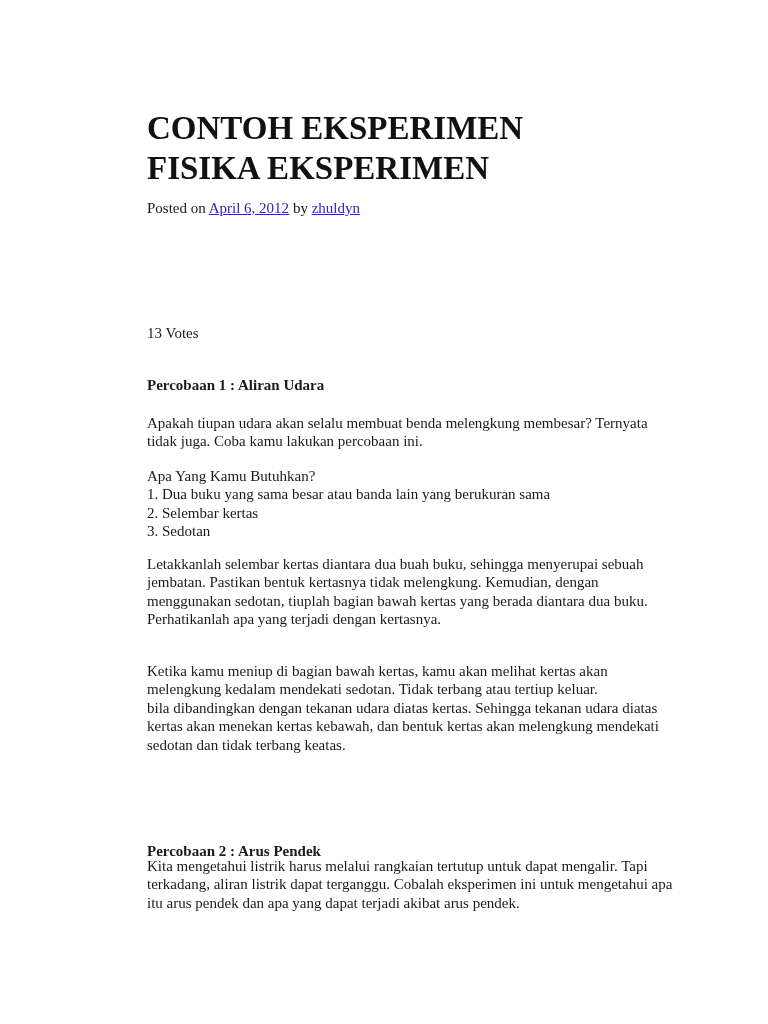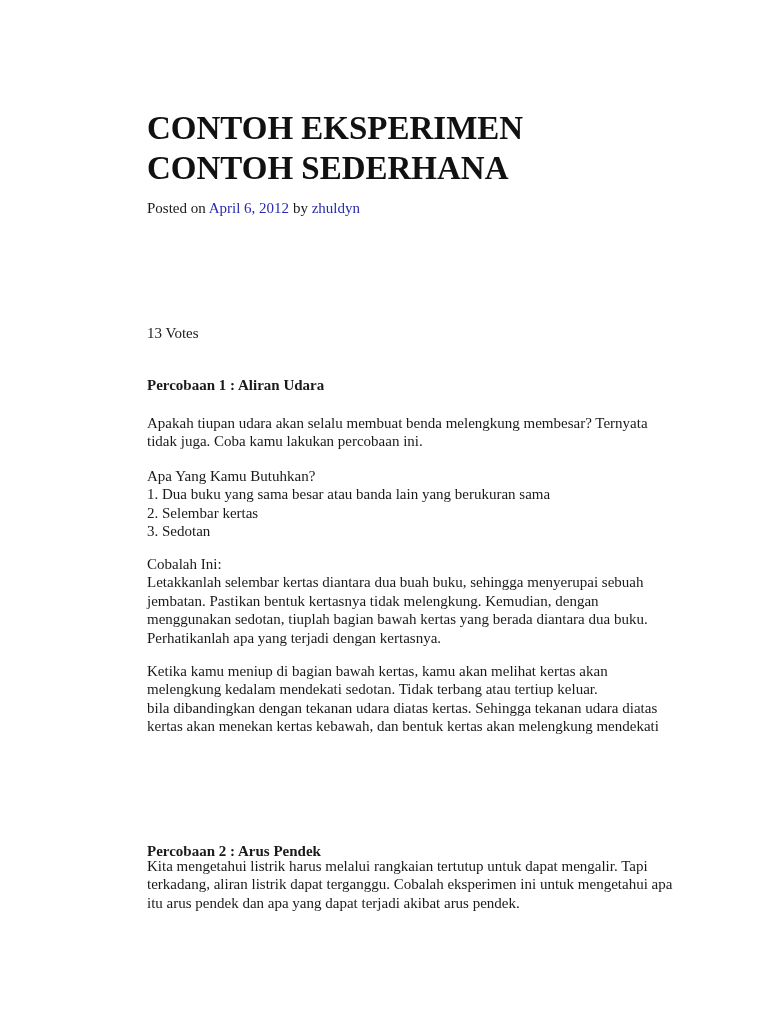--- a/index.html
+++ b/index.html
@@ -6,34 +6,34 @@
   body {
     width: 768px; height: 1024px; background: #ffffff; overflow: hidden;
     font-family: "Liberation Serif", "DejaVu Serif", serif; color: #1a1a1a;
   }
   .page { position: relative; width: 768px; height: 1024px; border-radius: 28px; }
   .title {
     position: absolute; left: 147px; top: 108px; margin: 0;
     font-size: 33px; font-weight: bold; line-height: 40px; color: #111;
   }
   .meta { position: absolute; left: 147px; top: 199px; font-size: 15px; line-height: 18px; }
-  .meta a { color: #2a2ab0; }
+  .meta a { color: #2a2ab0; text-decoration: underline; }
   .votes { position: absolute; left: 147px; top: 324px; font-size: 15px; line-height: 18px; }
   .block { position: absolute; left: 147px; font-size: 15px; line-height: 18.4px; width: 560px; }
   .heading { font-weight: bold; }
   .line { display: block; white-space: nowrap; }
 </style>
 </head>
 <body>
 
 <div class="page">
 
   <h1 class="title">
     <span class="line">CONTOH EKSPERIMEN</span>
-    <span class="line">CONTOH SEDERHANA</span>
+    <span class="line">FISIKA EKSPERIMEN</span>
   </h1>
 
   <div class="meta">
     <span>Posted on</span>
     <a>April 6, 2012</a>
     <span>by</span>
     <a>zhuldyn</a>
   </div>
 
   <div class="votes">13 Votes</div>
@@ -46,32 +46,32 @@
   </div>
 
   <div class="block" style="top:467px">
     <span class="line">Apa Yang Kamu Butuhkan?</span>
     <span class="line">1. Dua buku yang sama besar atau banda lain yang berukuran sama</span>
     <span class="line">2. Selembar kertas</span>
     <span class="line">3. Sedotan</span>
   </div>
 
   <div class="block" style="top:555px">
-    <span class="line">Cobalah Ini:</span>
     <span class="line">Letakkanlah selembar kertas diantara dua buah buku, sehingga menyerupai sebuah</span>
     <span class="line">jembatan. Pastikan bentuk kertasnya tidak melengkung. Kemudian, dengan</span>
     <span class="line">menggunakan sedotan, tiuplah bagian bawah kertas yang berada diantara dua buku.</span>
     <span class="line">Perhatikanlah apa yang terjadi dengan kertasnya.</span>
   </div>
 
   <div class="block" style="top:662px">
     <span class="line">Ketika kamu meniup di bagian bawah kertas, kamu akan melihat kertas akan</span>
     <span class="line">melengkung kedalam mendekati sedotan. Tidak terbang atau tertiup keluar.</span>
     <span class="line">bila dibandingkan dengan tekanan udara diatas kertas. Sehingga tekanan udara diatas</span>
     <span class="line">kertas akan menekan kertas kebawah, dan bentuk kertas akan melengkung mendekati</span>
+    <span class="line">sedotan dan tidak terbang keatas.</span>
   </div>
 
   <div class="block heading" style="top:842px">Percobaan 2 : Arus Pendek</div>
 
   <div class="block" style="top:857px">
     <span class="line">Kita mengetahui listrik harus melalui rangkaian tertutup untuk dapat mengalir. Tapi</span>
     <span class="line">terkadang, aliran listrik dapat terganggu. Cobalah eksperimen ini untuk mengetahui apa</span>
     <span class="line">itu arus pendek dan apa yang dapat terjadi akibat arus pendek.</span>
   </div>
 

